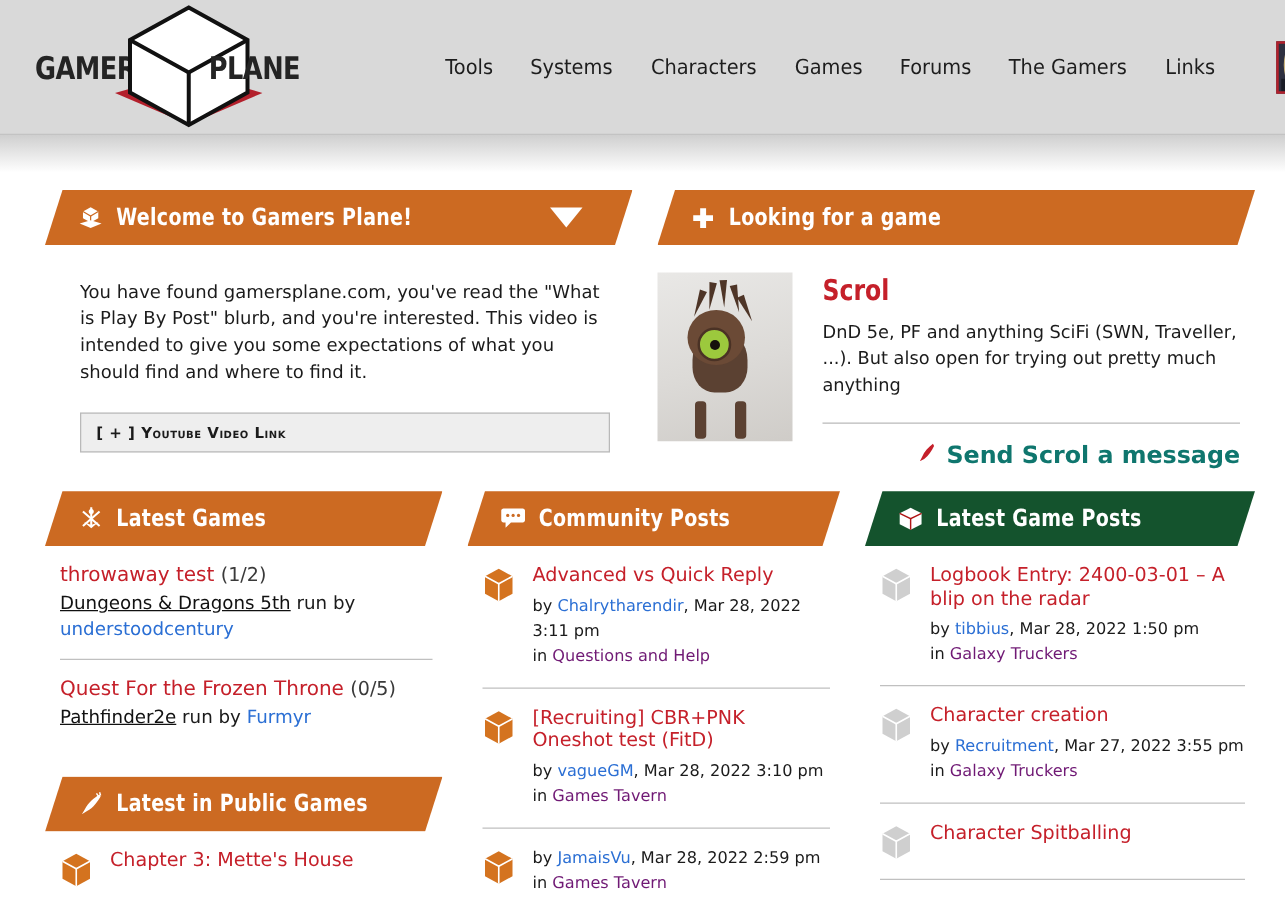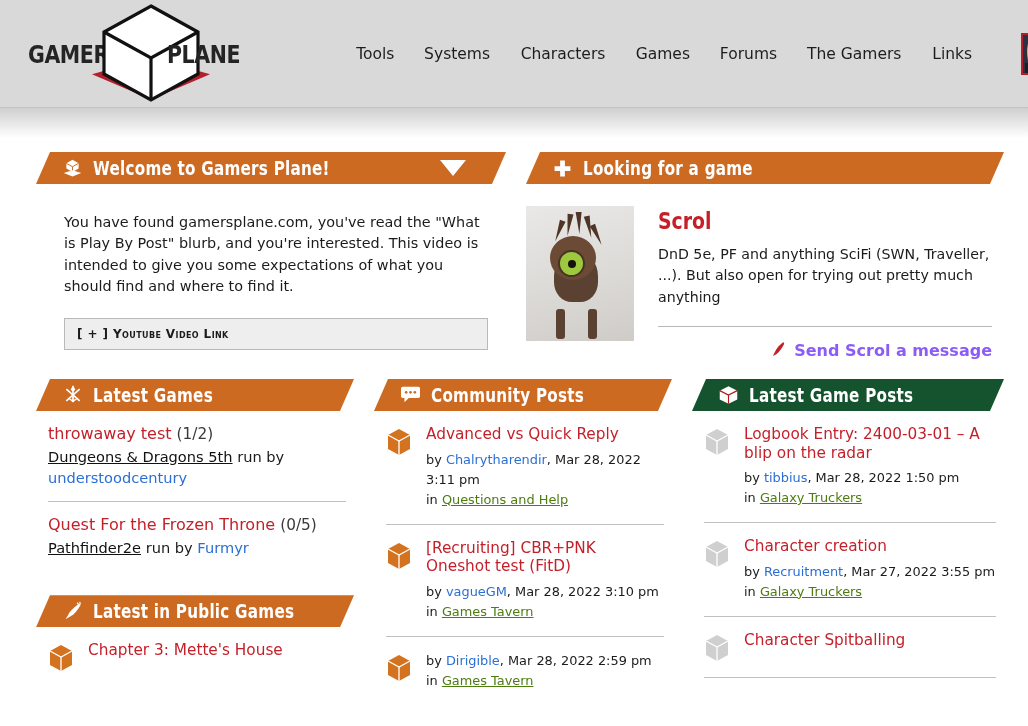--- a/index.html
+++ b/index.html
@@ -99,21 +99,21 @@
 
   
   #page {
     padding: 0 0 0 0;
     position: relative;
   }
 
   
   .banner {
     position: relative;
-    height: 32px;
+    height: 44px;
     color: #fff;
     display: flex;
     align-items: center;
     padding-left: 26px;
     clip-path: polygon(14px 0, 100% 0, calc(100% - 14px) 100%, 0 100%);
     background: #cc6a22;
   }
   .banner.dark { background: #14532d; }
   .banner-title {
     font-family: "DejaVu Sans", sans-serif;
@@ -244,22 +244,22 @@
     color: #1b1b1b;
     font-weight: 500;
   }
   #lfg-divider {
     border-top: 1px solid #b9b9b9;
     margin: 18px 0 0 0;
   }
   #lfg-action {
     margin-top: 14px;
     text-align: right;
-    color: #8b5cf6;
-    font-size: 16px;
+    color: #0f766e;
+    font-size: 19px;
     font-weight: bold;
     cursor: pointer;
     display: flex;
     justify-content: flex-end;
     align-items: center;
     gap: 8px;
   }
 
   
   #row-cols {
@@ -310,21 +310,21 @@
     cursor: pointer;
     margin-bottom: 6px;
   }
   .post-meta {
     font-size: 12.9px;
     color: #1b1b1b;
     line-height: 1.55;
     font-weight: 500;
   }
   .meta-user { color: #2b6fd4; cursor: pointer; }
-  .meta-forum { color: #4d7c0f; cursor: pointer; text-decoration: underline; }
+  .meta-forum { color: #701a75; cursor: pointer; }
 
   #public-banner-wrap { margin-top: 24px; }
 </style>
 </head>
 <body>
 
 <div id="topbar">
 
   <div id="logo-area">
     <div id="logo-word-left">GAMERS</div>
@@ -548,21 +548,21 @@
           <span class="post-icon">
             <svg width="26" height="30" viewBox="0 0 26 30">
               <polygon points="13,2 24,8 24,22 13,28 2,22 2,8" fill="#d4731f"></polygon>
               <polyline points="2,8 13,14 24,8" fill="none" stroke="#ffffff" stroke-width="1.3"></polyline>
               <line x1="13" y1="14" x2="13" y2="28" stroke="#ffffff" stroke-width="1.3"></line>
             </svg>
           </span>
           <div class="post-main">
             <div class="post-meta">
               <span>by</span>
-              <span class="meta-user">Dirigible</span><span>, Mar 28, 2022 2:59 pm</span>
+              <span class="meta-user">JamaisVu</span><span>, Mar 28, 2022 2:59 pm</span>
               <div>
                 <span>in</span>
                 <span class="meta-forum">Games Tavern</span>
               </div>
             </div>
           </div>
         </div>
 
       </div>
     </div>

